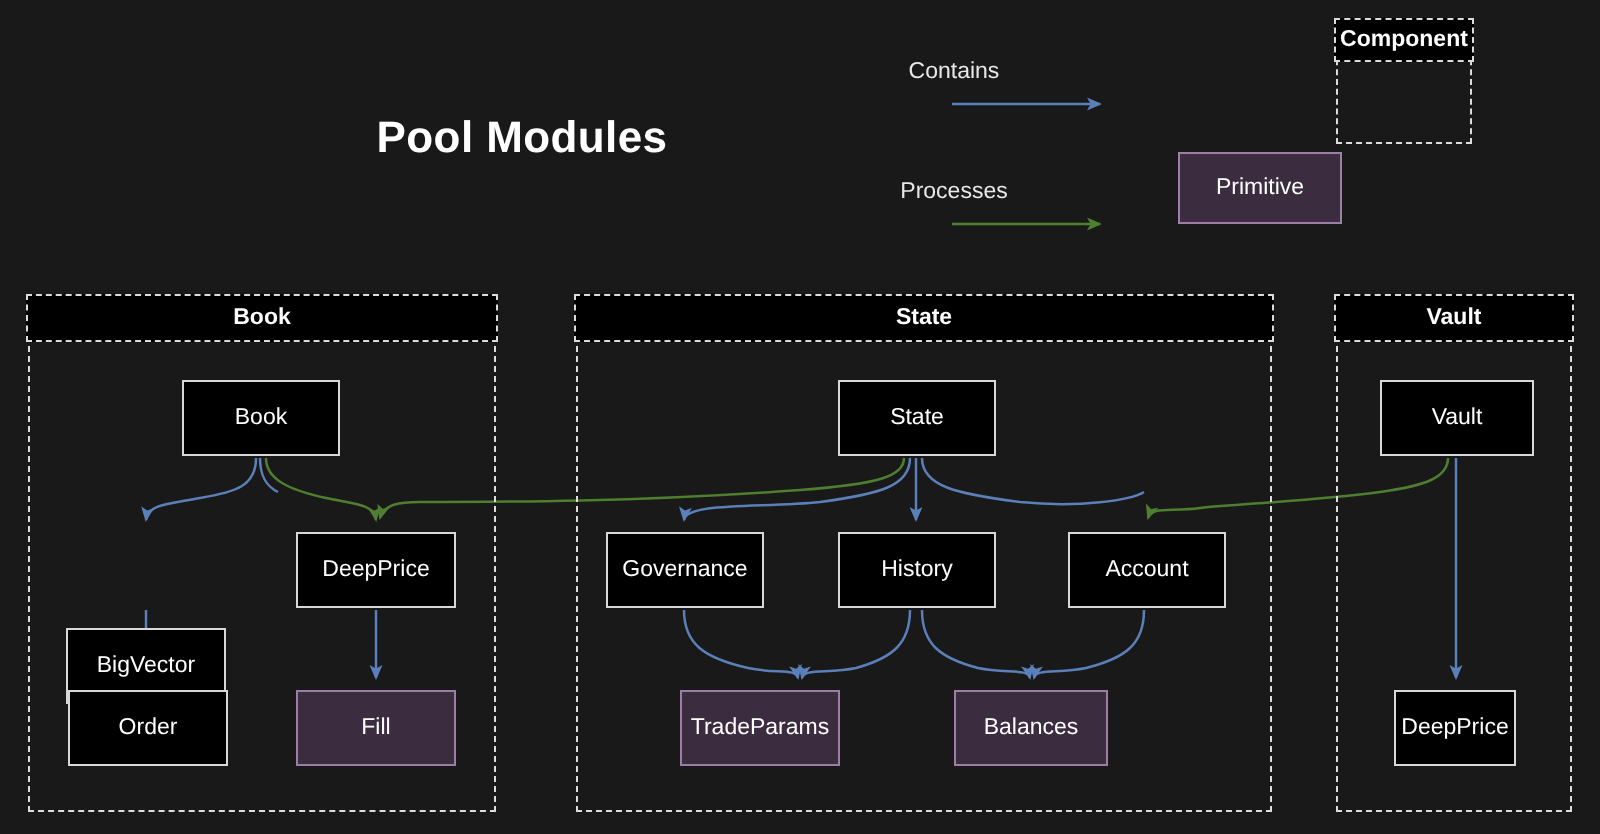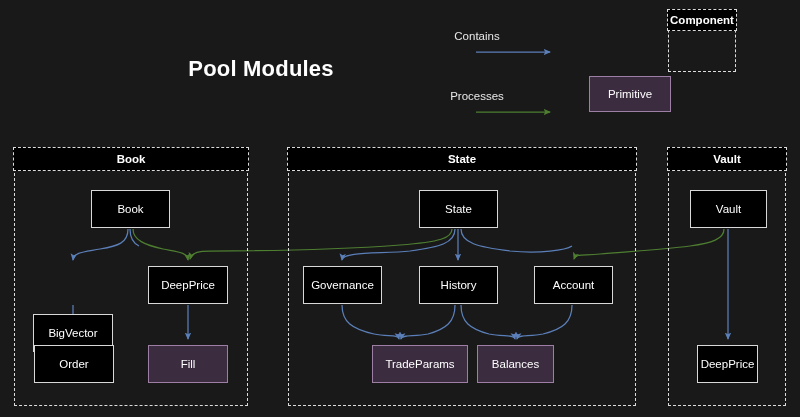--- a/index.html
+++ b/index.html
@@ -154,21 +154,21 @@
   <div class="node module" style="left:34px;top:345px;width:80px;">Order</div>
   <div class="node primitive" style="left:148px;top:345px;width:80px;">Fill</div>
 
   <div class="section" style="left:288px;top:148px;width:348px;height:258px;">
     <div class="section-title">State</div>
   </div>
   <div class="node module" style="left:419px;top:190px;width:79px;">State</div>
   <div class="node module" style="left:303px;top:266px;width:79px;">Governance</div>
   <div class="node module" style="left:419px;top:266px;width:79px;">History</div>
   <div class="node module" style="left:534px;top:266px;width:79px;">Account</div>
-  <div class="node primitive" style="left:372px;top:345px;width:96px;">TradeParams</div>
+  <div class="node primitive" style="left:340px;top:345px;width:80px;">TradeParams</div>
   <div class="node primitive" style="left:477px;top:345px;width:77px;">Balances</div>
 
   <div class="section" style="left:668px;top:148px;width:118px;height:258px;">
     <div class="section-title">Vault</div>
   </div>
   <div class="node module" style="left:690px;top:190px;width:77px;">Vault</div>
   <div class="node module" style="left:697px;top:345px;width:61px;">DeepPrice</div>
 
 </div>
 

